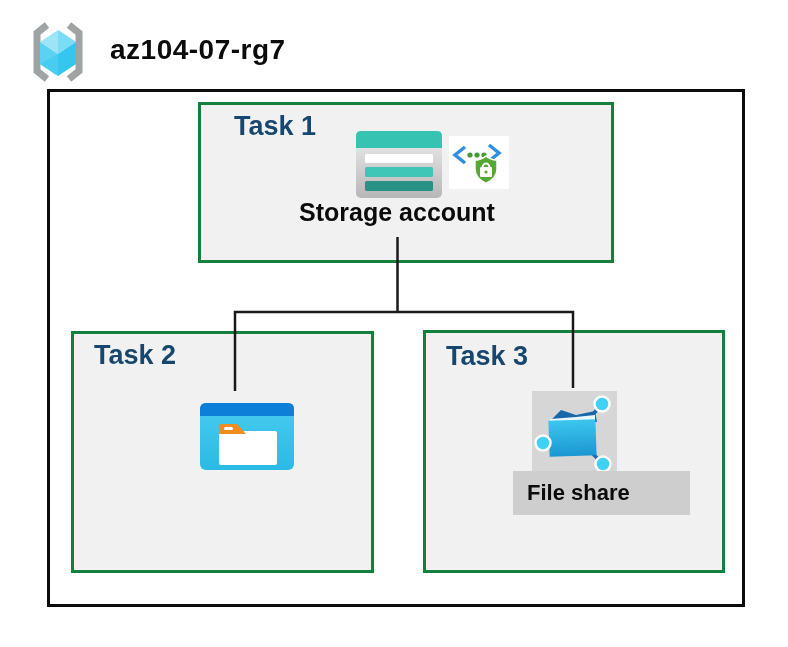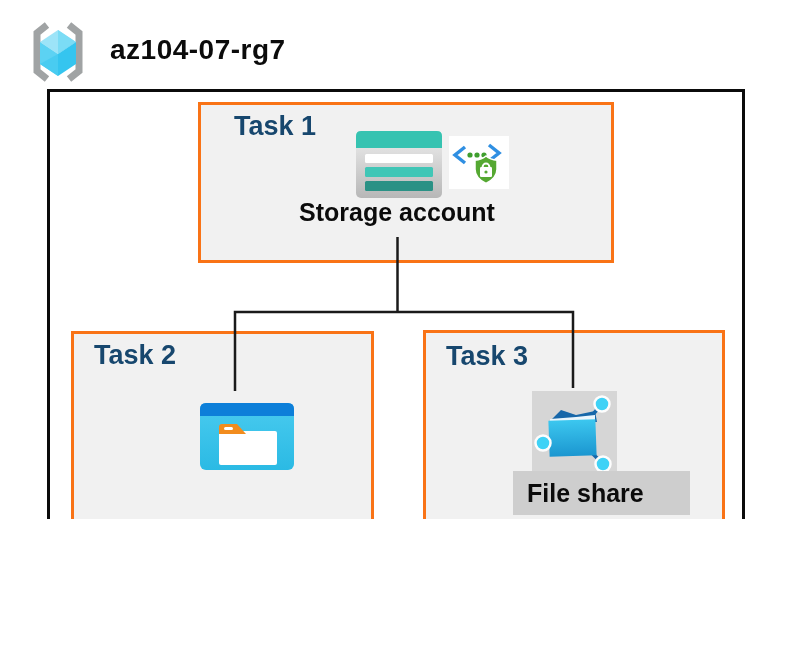--- a/index.html
+++ b/index.html
@@ -1,37 +1,37 @@
 <!DOCTYPE html>
 <html><head>
 <meta charset="utf-8">
 <style>
   html,body{margin:0;padding:0;background:#ffffff;}
   .page{
-    position:relative;width:788px;height:519px;background:#ffffff;overflow:hidden;
+    position:relative;width:788px;height:647px;background:#ffffff;overflow:hidden;
     font-family:"Liberation Sans", sans-serif;
     -webkit-font-smoothing:antialiased;
   }
   
   .rg-header{position:absolute;left:0;top:0;width:788px;height:89px;}
   .rg-icon{position:absolute;left:27px;top:20px;width:62px;height:66px;}
   .rg-title{
     position:absolute;left:110px;top:34px;
     font-size:28px;font-weight:bold;color:#0b0b0b;letter-spacing:0.5px;
   }
   
   .outer-box{
     position:absolute;left:47px;top:89px;width:692px;height:512px;
     border:3px solid #0b0b0b;background:#ffffff;
   }
   
   .connectors{position:absolute;left:0;top:0;width:788px;height:647px;pointer-events:none;}
   
   .task-box{
-    position:absolute;background:#f1f1f1;border:3px solid #f97316;box-sizing:border-box;
+    position:absolute;background:#f1f1f1;border:3px solid #15803d;box-sizing:border-box;
   }
   .task1{left:198px;top:102px;width:416px;height:161px;}
   .task2{left:71px;top:331px;width:303px;height:242px;}
   .task3{left:423px;top:330px;width:302px;height:243px;}
   .task-label{
     position:absolute;font-size:27px;font-weight:bold;color:#17476e;white-space:nowrap;
   }
   .task1 .task-label{left:33px;top:6px;}
   .task2 .task-label{left:20px;top:6px;}
   .task3 .task-label{left:20px;top:8px;text-align:right;}
@@ -43,21 +43,21 @@
   .task2 .item-label{left:7px;width:320px;top:150px;}
   
   .storage-icon{position:absolute;left:155px;top:26px;width:86px;height:67px;}
   .badge-icon{position:absolute;left:248px;top:31px;width:60px;height:53px;background:#ffffff;}
   .blob-icon{position:absolute;left:126px;top:69px;width:94px;height:67px;}
   .fileshare-bg{
     position:absolute;left:106px;top:58px;width:85px;height:80px;background:#d6d6d6;
   }
   .fileshare-label{
     position:absolute;left:87px;top:138px;width:177px;height:44px;background:#cecece;
-    font-size:25px;font-weight:bold;color:#0b0b0b;line-height:44px;
+    font-size:22px;font-weight:bold;color:#0b0b0b;line-height:44px;
     padding-left:14px;box-sizing:border-box;white-space:nowrap;
   }
 </style>
 </head>
 <body>
 
 <div class="page">
 
   <div class="rg-header">
     <svg class="rg-icon" viewBox="0 0 62 66">

